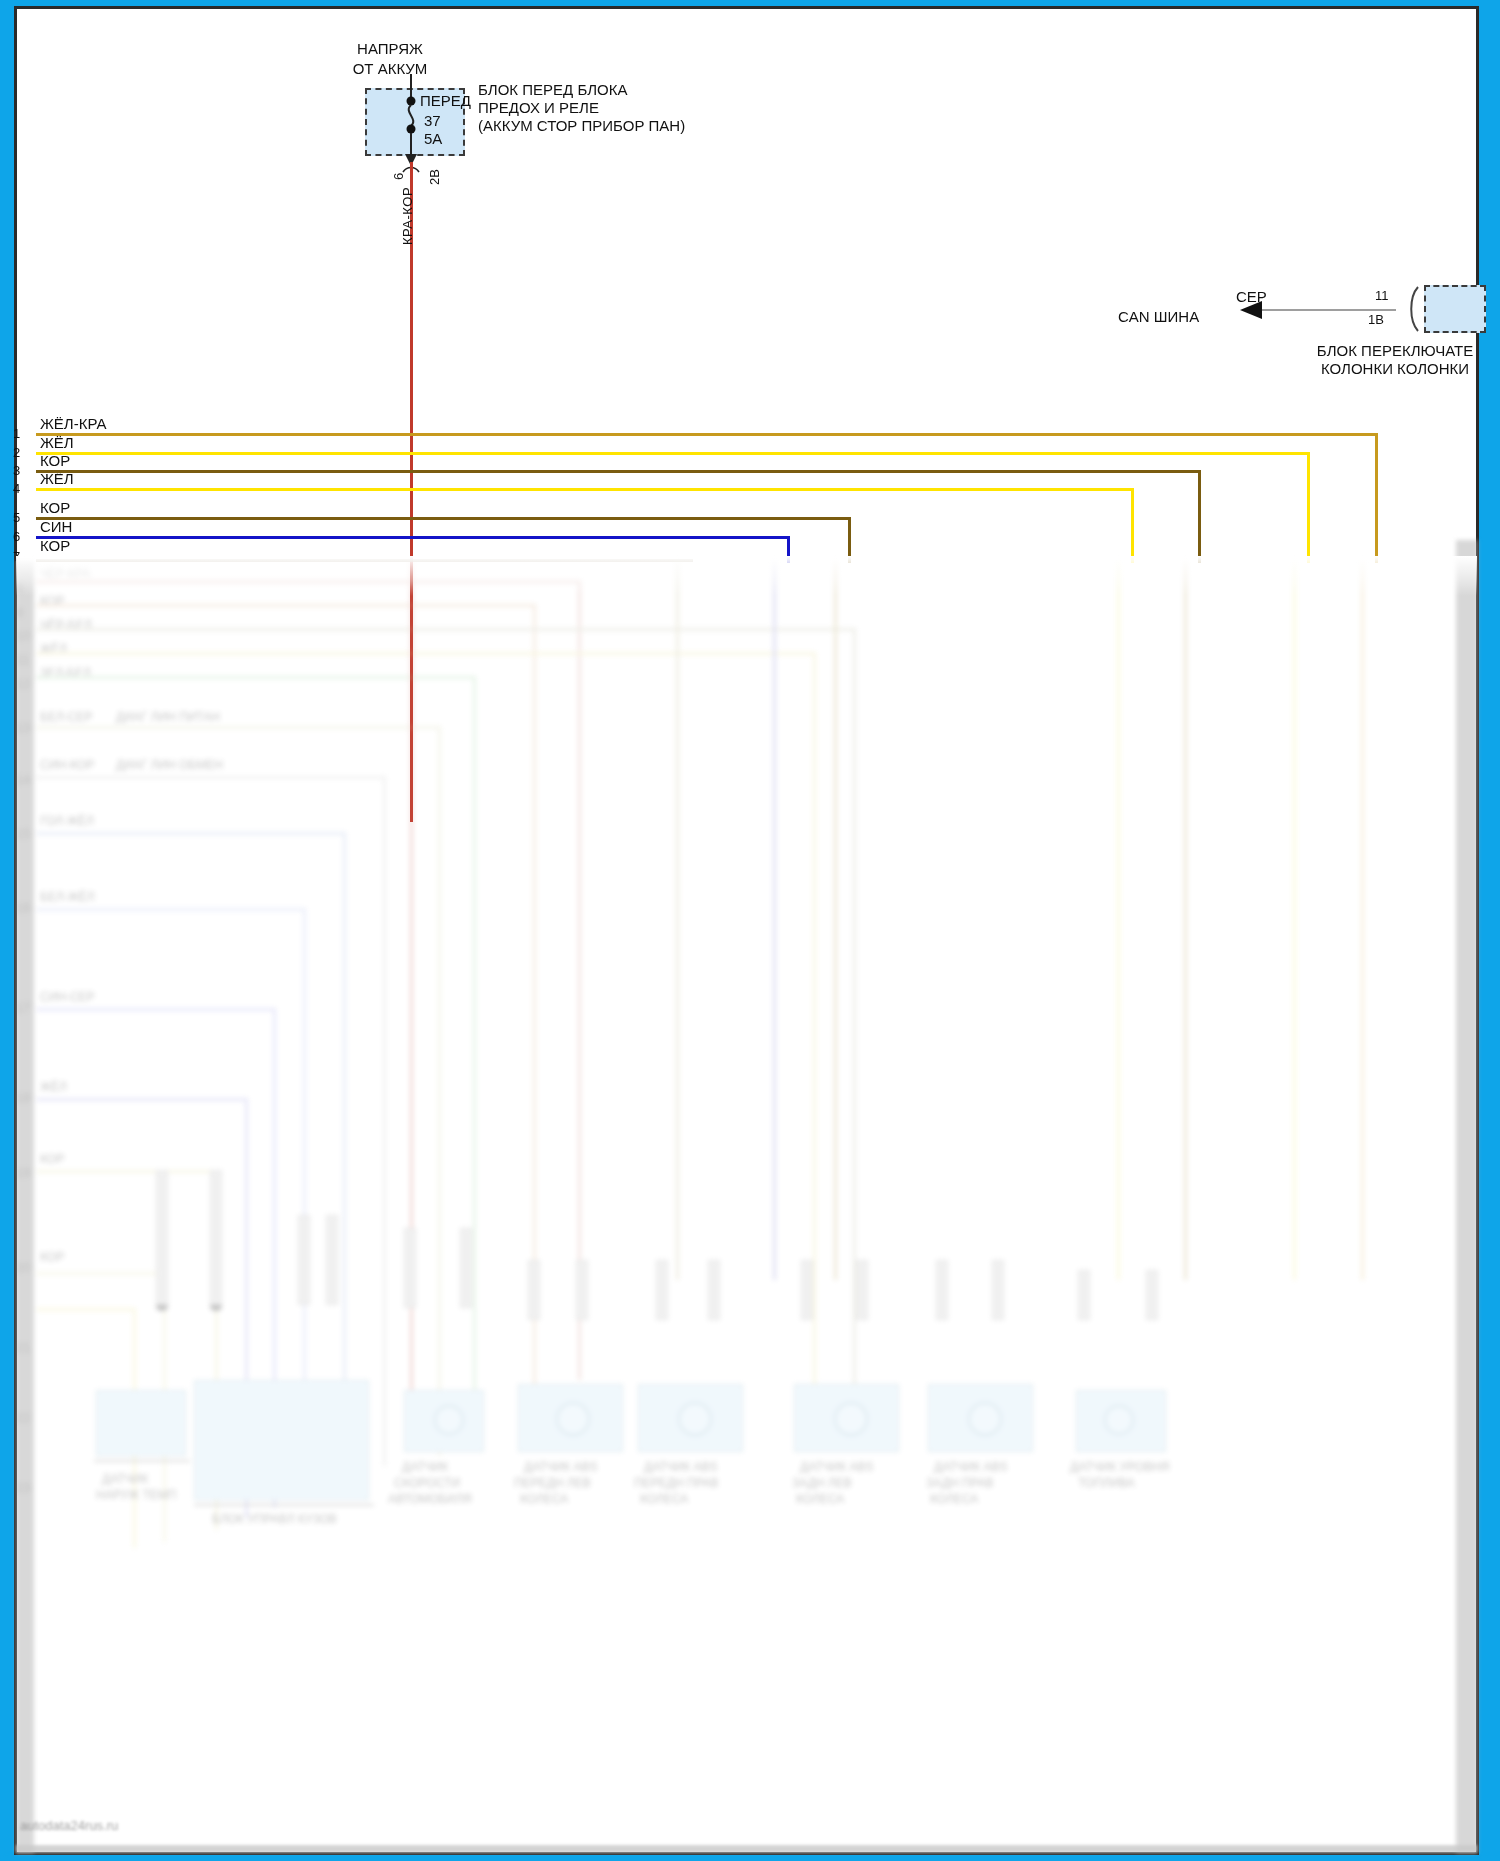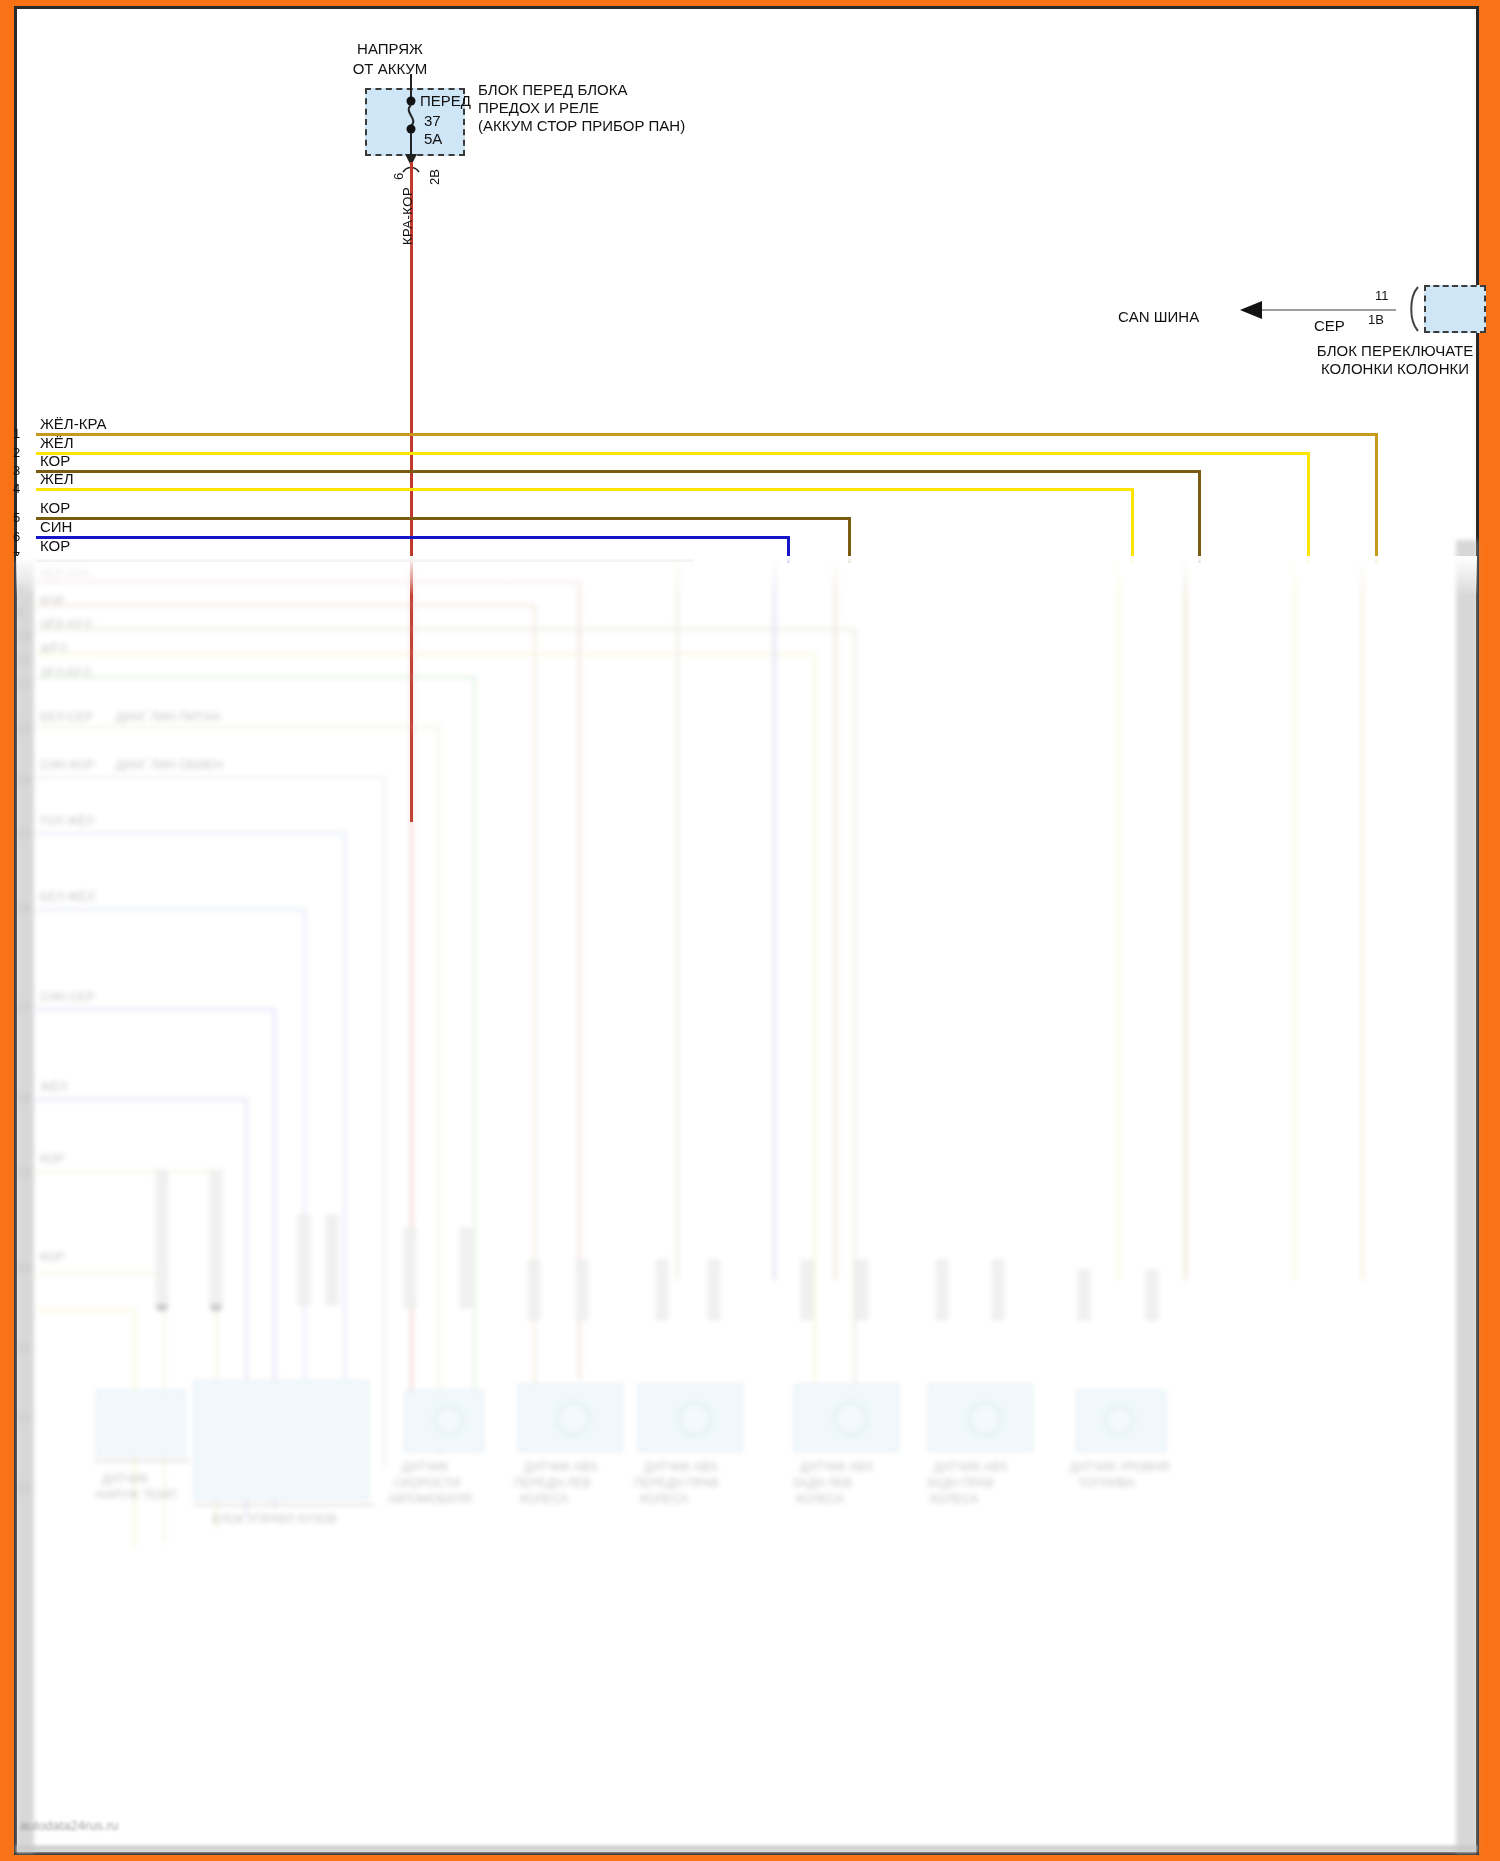--- a/index.html
+++ b/index.html
@@ -1,21 +1,21 @@
 <!DOCTYPE html>
 <html><head>
 <meta charset="utf-8">
 <title>Wiring Diagram</title>
 <style>
   html,body{margin:0;padding:0;background:#ffffff;}
   body{font-family:"Liberation Sans",sans-serif;}
   #page{
     position:relative;
     width:1500px;height:1861px;
-    background:#f97316;
+    background:#0ea5e9;
     overflow:hidden;
   }
   
   #frame{
     position:absolute;left:14px;top:6px;width:1465px;height:1849px;
     border:3px solid #2a2a2a;
     box-sizing:border-box;
     background:#ffffff;
   }
 
@@ -110,21 +110,21 @@
     <path d="M20 2 C 11 12, 11 36, 20 46" stroke="#444" stroke-width="2" fill="none"></path>
   </svg>
 
   <div class="lbl sm" style="left:1375px;top:288px;">11</div>
   <div class="lbl sm" style="left:1368px;top:312px;">1B</div>
 
   <div class="hline" style="left:1262px;top:309px;width:134px;background:#9E9E9E;height:2px;"></div>
   <svg style="position:absolute;left:1238px;top:300px;width:30px;height:20px;">
     <polygon points="2,10 24,1 24,19" fill="#111"></polygon>
   </svg>
-  <div class="lbl" style="left:1314px;top:288px;margin-top:29px;">СЕР</div>
+  <div class="lbl" style="left:1236px;top:288px;">СЕР</div>
   <div class="lbl" style="left:1118px;top:308px;font-weight:500;">CAN ШИНА</div>
 
   <div class="lbl c" style="left:1290px;top:342px;width:210px;">БЛОК ПЕРЕКЛЮЧАТЕ</div>
   <div class="lbl c" style="left:1290px;top:360px;width:210px;">КОЛОНКИ КОЛОНКИ</div>
 
   <div class="lbl sm" style="left:13px;top:426px;">1</div>
   <div class="lbl sm" style="left:13px;top:445px;">2</div>
   <div class="lbl sm" style="left:13px;top:463px;">3</div>
   <div class="lbl sm" style="left:13px;top:481px;">4</div>
   <div class="lbl sm" style="left:13px;top:510px;">5</div>

